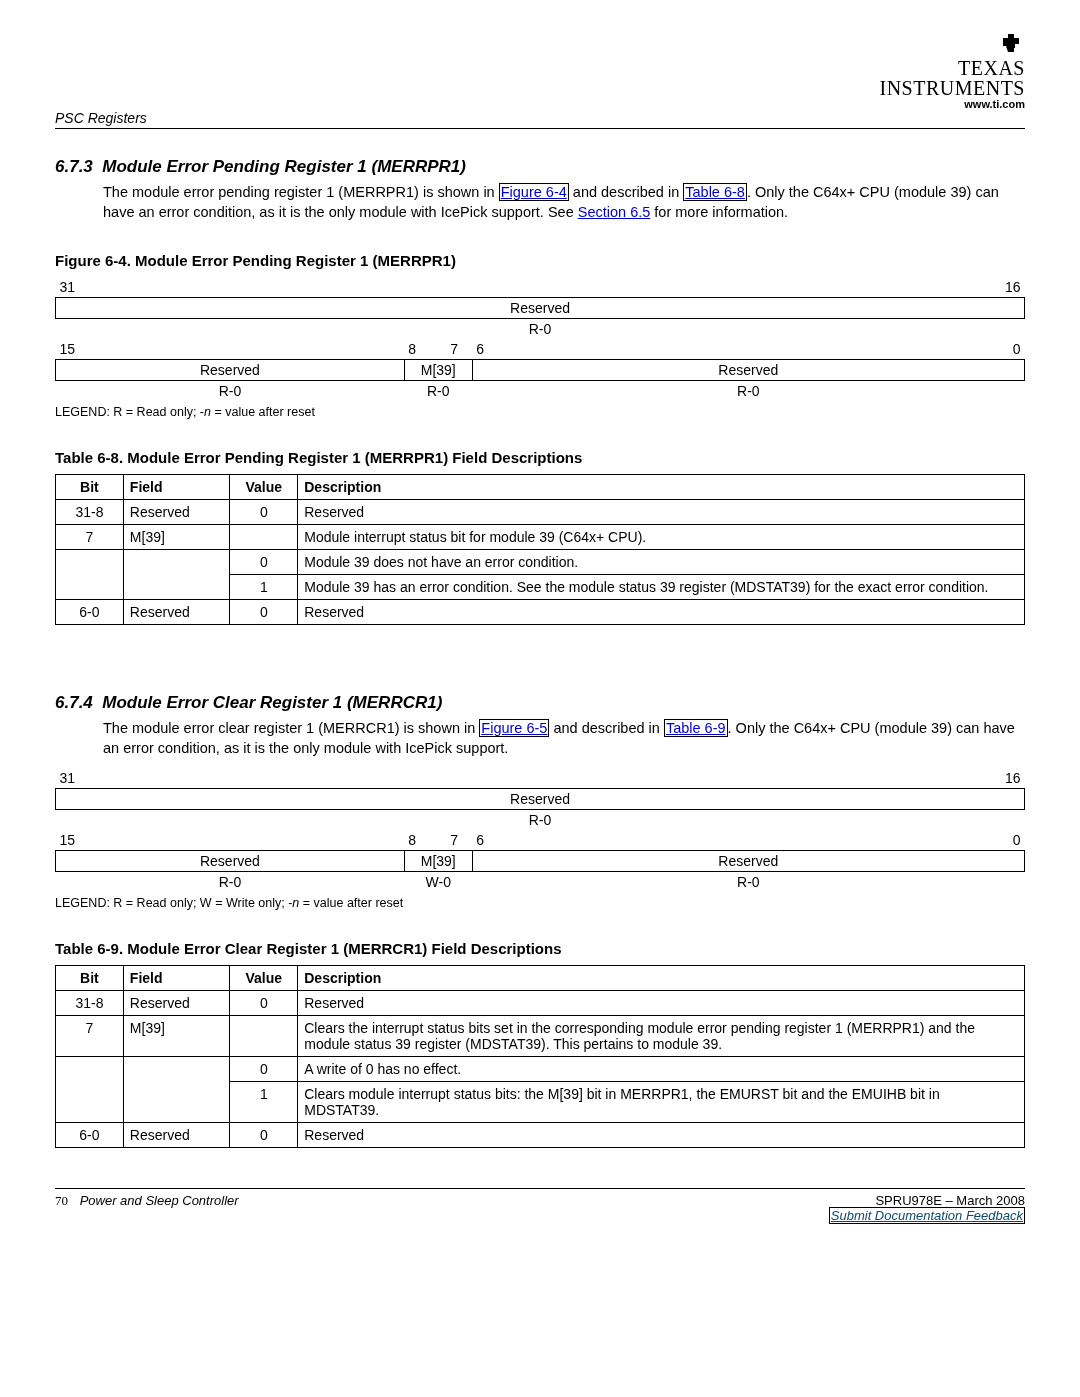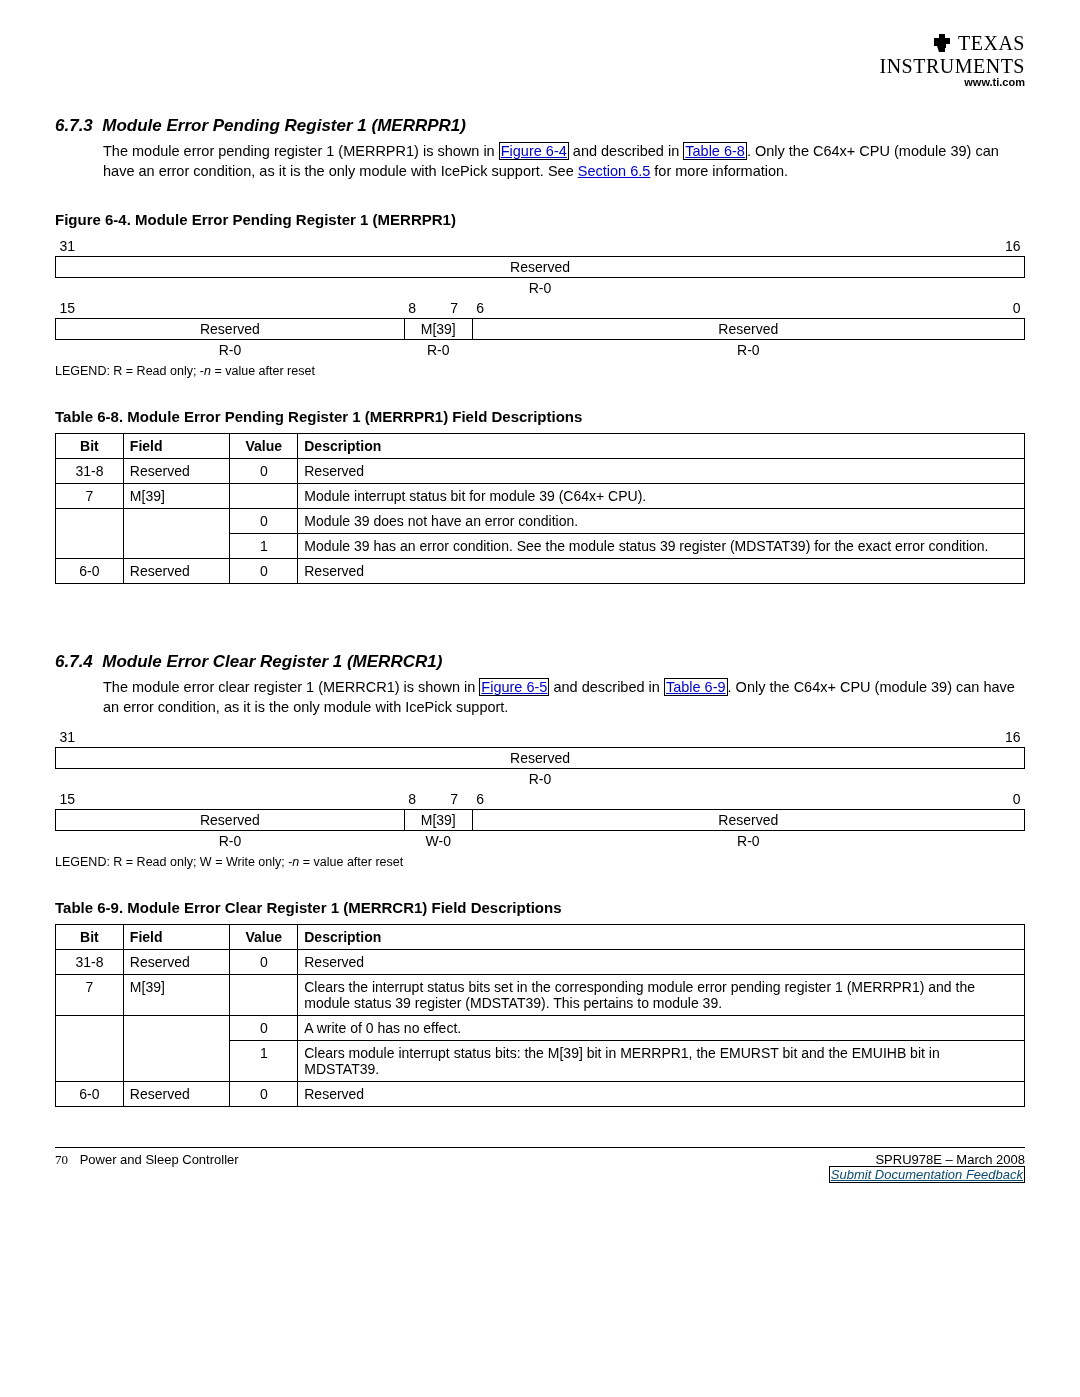--- a/index.html
+++ b/index.html
@@ -27,23 +27,24 @@
   .header-left {
     font-style: italic;
     font-size: 14px;
   }
   .logo-block {
     text-align: right;
     line-height: 1;
   }
   .logo-line {
     display: flex;
-    align-items: center;
+    align-items: flex-end;
     justify-content: flex-end;
     gap: 2px;
+    flex-direction: column;
   }
   .ti-chip {
     font-size: 22px;
     display: inline-block;
     transform: translateY(2px);
   }
   .ti-texas {
     font-family: "Times New Roman", serif;
     font-size: 20px;
     letter-spacing: 0.5px;
@@ -128,21 +129,21 @@
     display: flex;
     justify-content: space-between;
     align-items: flex-start;
     border-top: 1.5px solid #000;
     margin-top: 40px;
     padding-top: 4px;
     font-size: 13px;
   }
   .footer-left { }
   .footer-left .pagenum { margin-right: 8px; font-family: Liberation Serif, serif; }
-  .footer-left .title { }
+  .footer-left .title { font-style: italic; }
   .footer-right { text-align: right; }
   .footer-right .feedback {
     color: #0c4a6e;
     text-decoration: underline;
     font-style: italic;
     border: 1px solid #000;
     padding: 0 1px;
   }
   .spacer-lg { height: 40px; }
 </style>
@@ -158,20 +159,24 @@
           <svg width="24" height="22" viewBox="0 0 24 22">
               <path d="M2 6h5v-4h6v4h5v6h-5v8h-6l-2-6h-3z M12 10h2v6h-2z" fill="#000"></path>
             </svg>
         </span>
         <span class="ti-texas">TEXAS</span>
       </div>
       <div class="ti-instruments">INSTRUMENTS</div>
       <div class="ti-url">www.ti.com</div>
     </div>
   </div>
+  <div class="header-row">
+    <div class="header-left">PSC Registers</div>
+    <div></div>
+  </div>
 
   <h2 class="section">
     <span>6.7.3</span>&nbsp;&nbsp;<span>Module Error Pending Register 1 (MERRPR1)</span>
   </h2>
   <p class="body-text">
     <span>The module error pending register 1 (MERRPR1) is shown in </span><a class="link">Figure 6-4</a><span> and described in </span><a class="link">Table 6-8</a><span>. Only the C64x+ CPU (module 39) can have an error condition, as it is the only module with IcePick support. See </span><a class="link-noborder">Section 6.5</a><span> for more information.</span>
   </p>
 
   <div class="fig-caption">Figure 6-4. Module Error Pending Register 1 (MERRPR1)</div>
 

